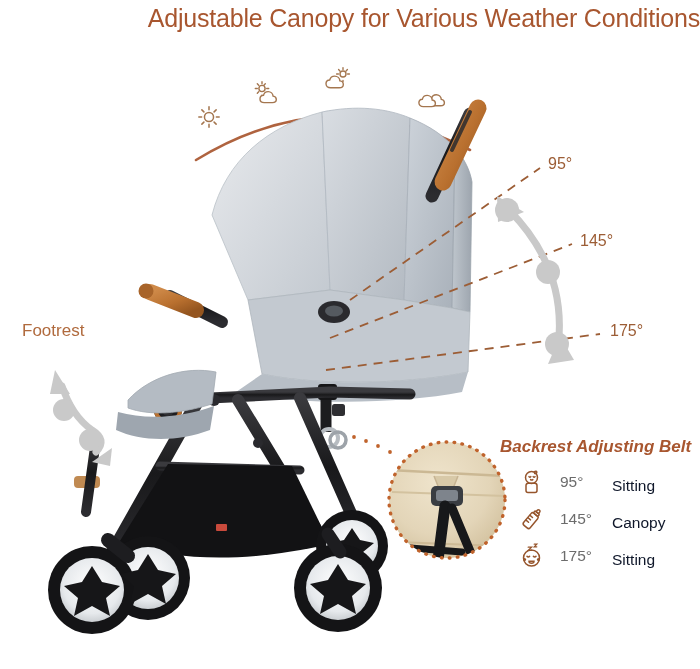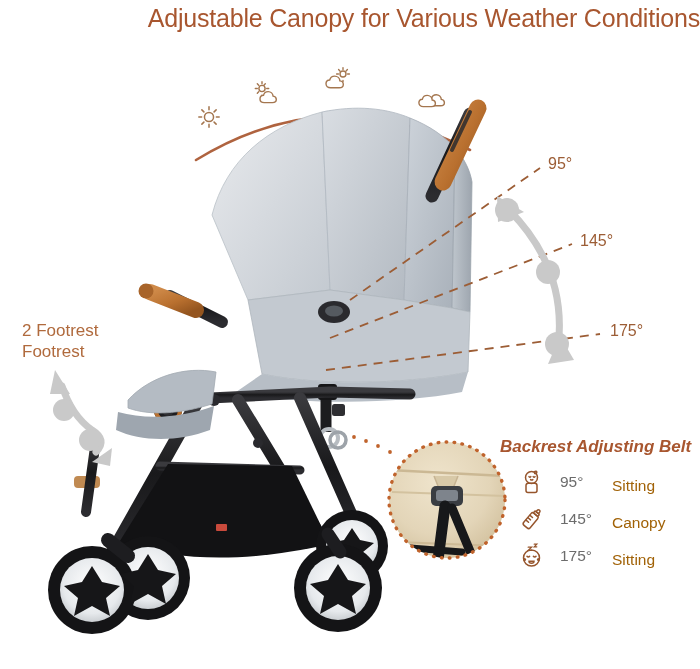--- a/index.html
+++ b/index.html
@@ -83,21 +83,21 @@
   }
   .backrest-row .deg {
     color: #6c6c6c;
     font-size: 15.5px;
     width: 48px;
     text-align: left;
     margin-left: 14px;
     font-family: "Liberation Sans", sans-serif;
   }
   .backrest-row .nm {
-    color: #a16207;
+    color: #0f172a;
     font-size: 15.5px;
     margin-left: 4px;
     font-family: "Liberation Sans", sans-serif;
     margin-top: 8px;
   }
   .r0 { top: 468px; }
   .r1 { top: 505px; }
   .r2 { top: 542px; }
 
   svg { display: block; overflow: visible; }
@@ -342,21 +342,20 @@
   </svg>
 </div>
 
 <div class="angle-label" style="left:548px; top:155px;">95°</div>
 
 <div class="angle-label" style="left:580px; top:232px;">145°</div>
 
 <div class="angle-label" style="left:610px; top:322px;">175°</div>
 
 <div class="footrest-label">
-  <div>2 Footrest</div>
   <div>Footrest</div>
 </div>
 
 <div class="backrest-title">Backrest Adjusting Belt</div>
 
 <div class="backrest-row r0">
   <span class="ic">
     <svg width="28" height="28" viewBox="0 0 28 28" fill="none" stroke="#96552c" stroke-width="1.5" stroke-linecap="round">
       <circle cx="13.5" cy="9.5" r="6"></circle>
       <path d="M11 8.6c0.5 0.7 1.3 0.7 1.8 0M15.2 8.6c0.5 0.7 1.3 0.7 1.8 0"></path>

